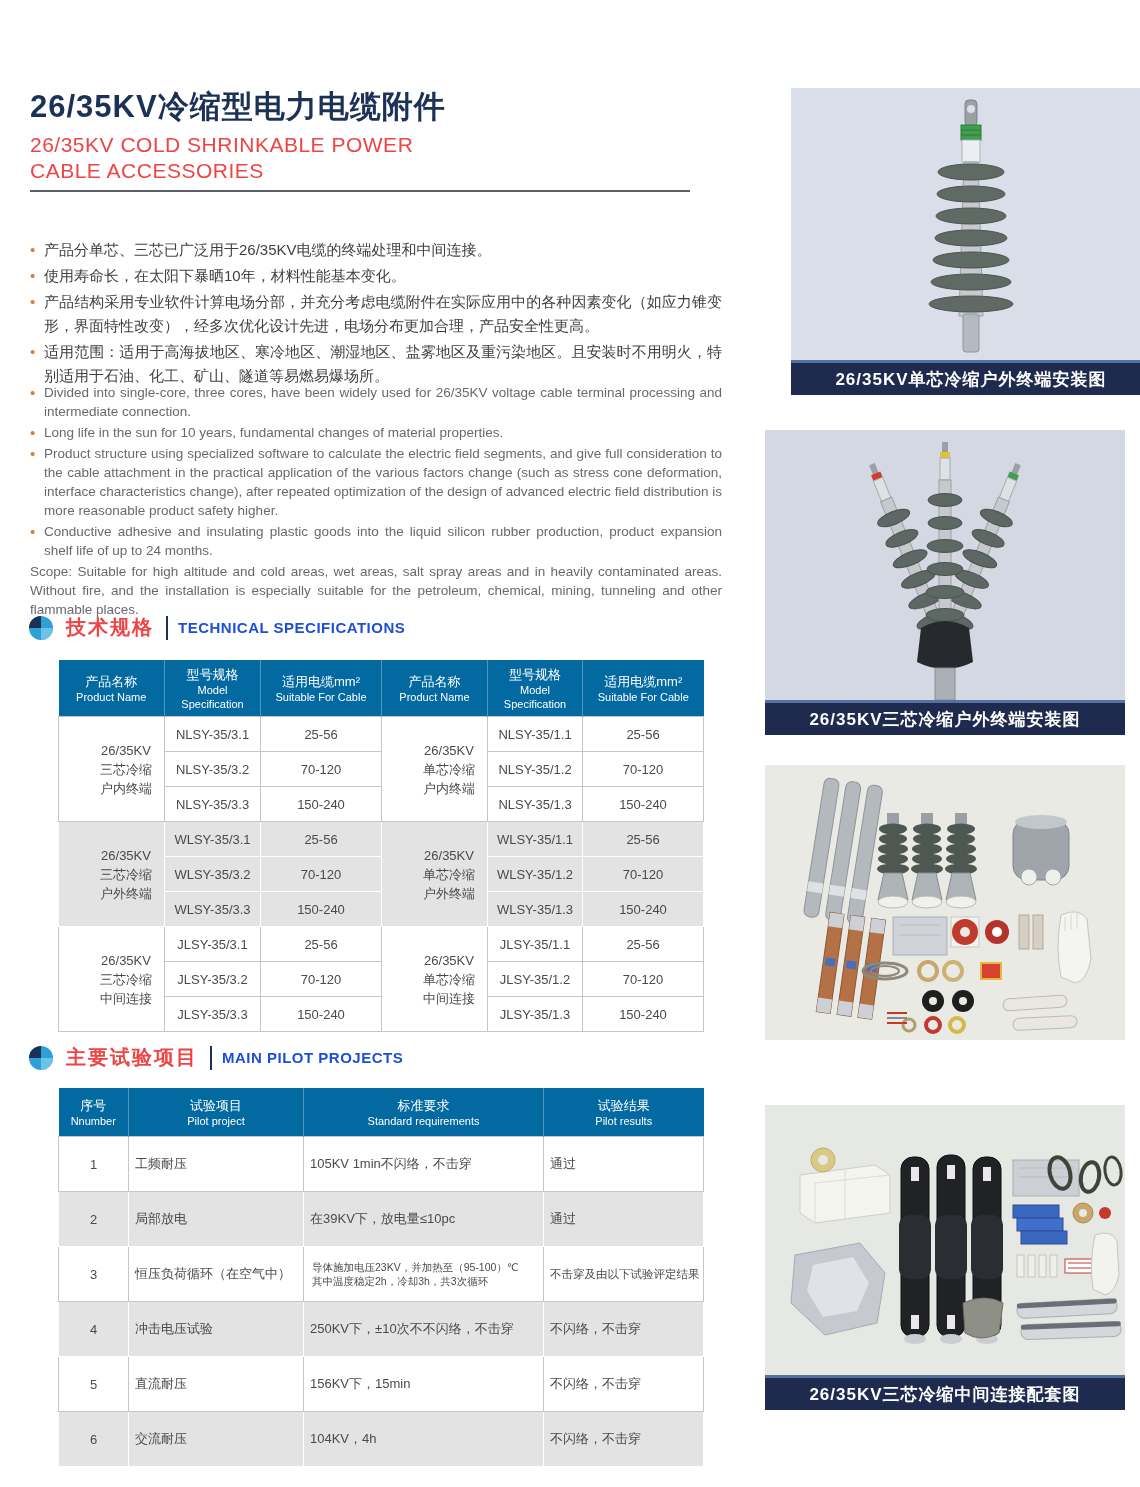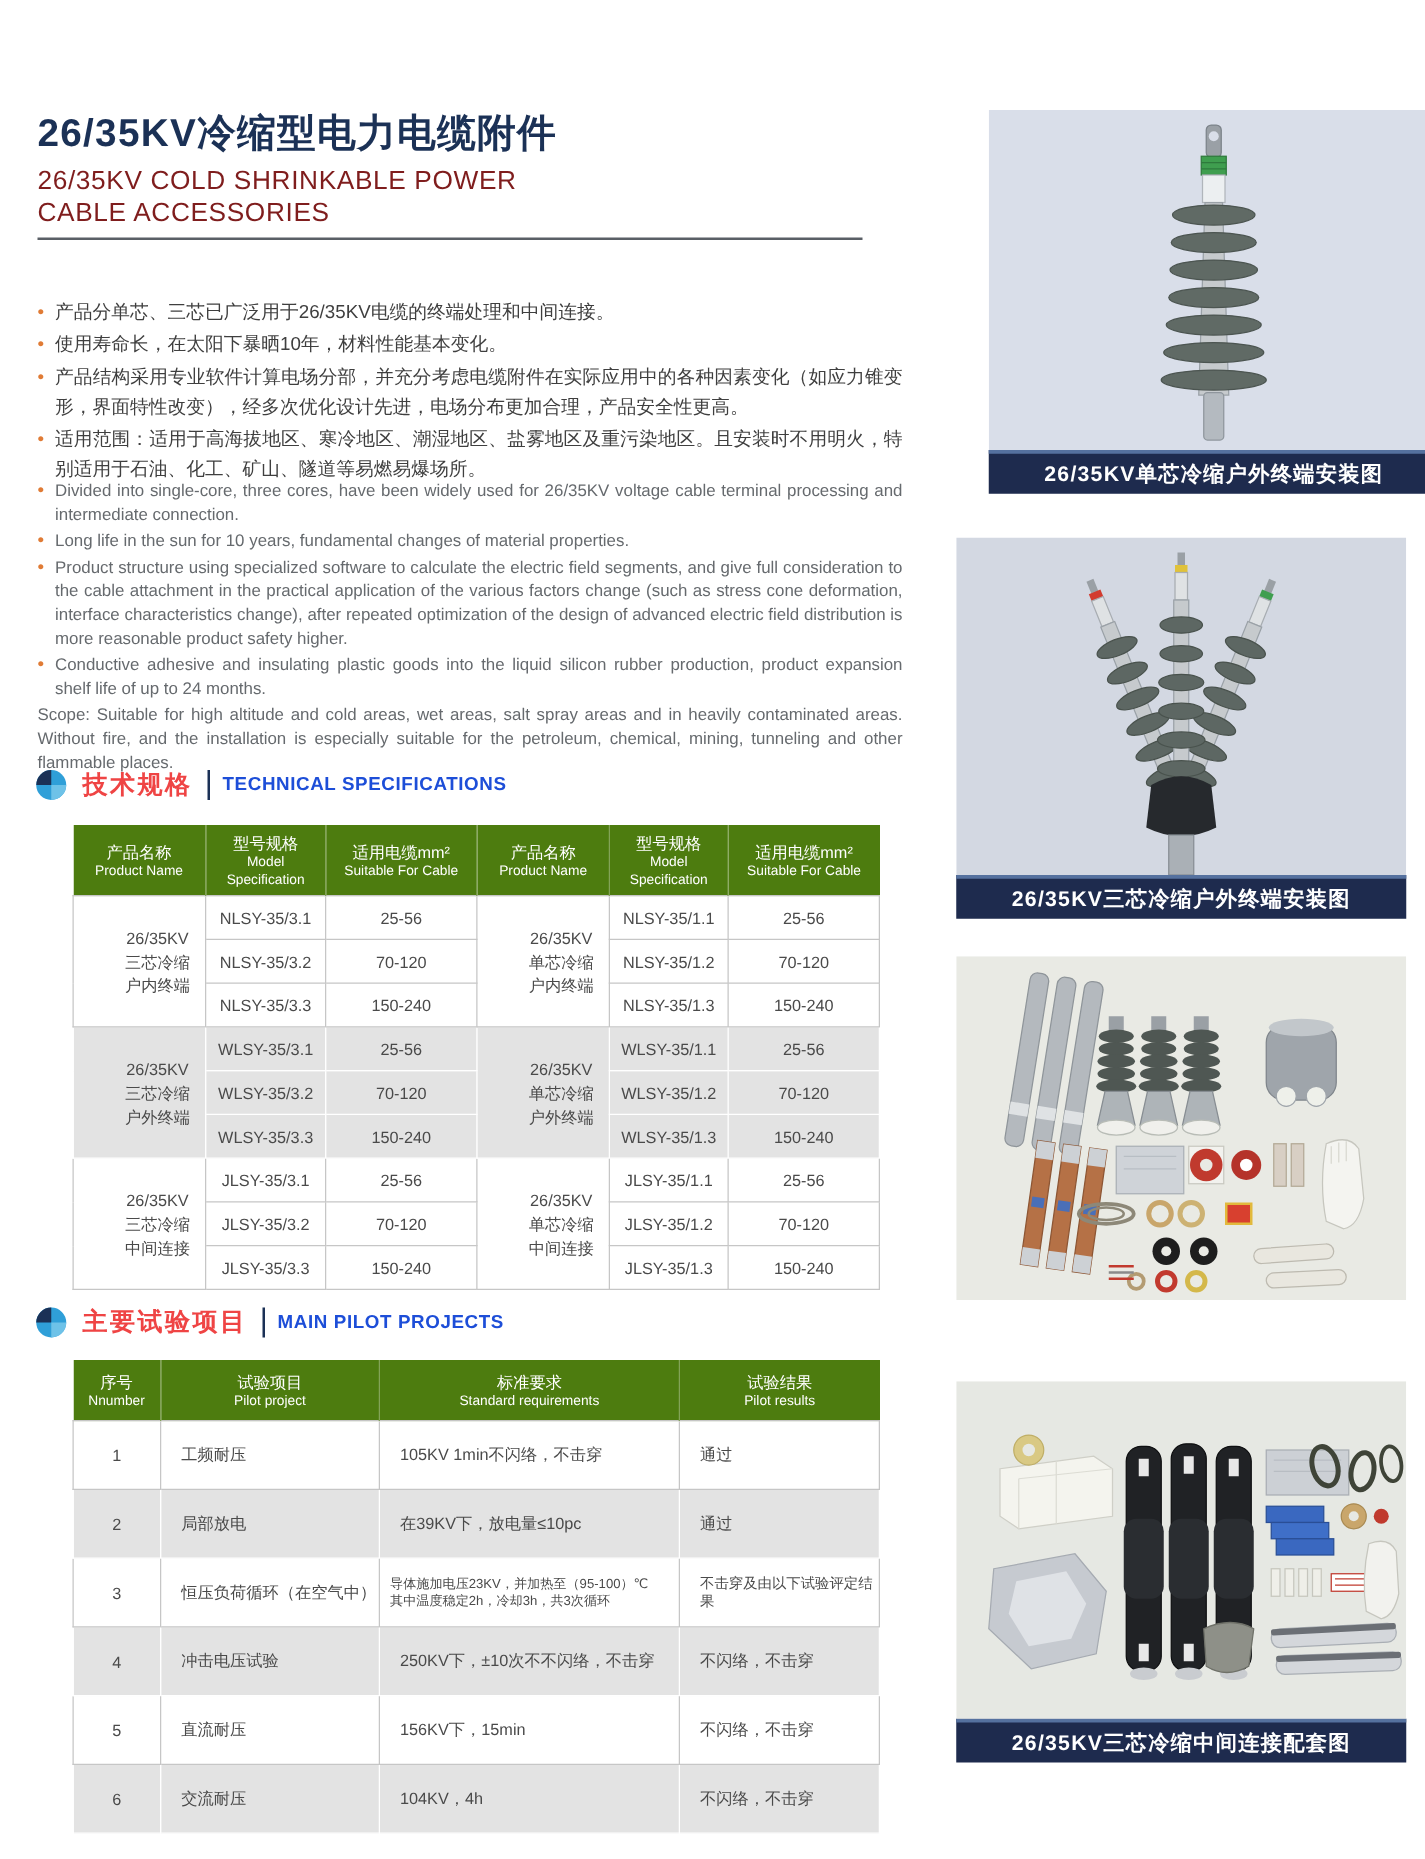--- a/index.html
+++ b/index.html
@@ -5,21 +5,21 @@
   html,body{margin:0;padding:0;}
   body{
     width:1140px;height:1487px;position:relative;background:#ffffff;
     font-family:"Liberation Sans","DejaVu Sans",sans-serif;color:#404040;
     overflow:hidden;
   }
   .abs{position:absolute;}
 
   
   .title-zh{left:30px;top:86px;font-size:31px;font-weight:bold;color:#1b3156;letter-spacing:1px;}
-  .title-en{left:30px;top:132px;font-size:21px;line-height:26px;color:#7f1d1d;letter-spacing:.5px;}
+  .title-en{left:30px;top:132px;font-size:21px;line-height:26px;color:#ef4444;letter-spacing:.5px;}
   .title-rule{left:30px;top:190px;width:660px;height:0;border-top:2px solid #5a5f66;}
 
   
   .zh-list{left:30px;top:238px;width:692px;}
   .en-list{left:30px;top:383px;width:692px;}
   .b-item{display:flex;margin:0 0 2px 0;}
   .zh-list .b-item{font-size:15px;line-height:24px;color:#3f3f3f;}
   .en-list .b-item{font-size:13.5px;line-height:19px;color:#666a6e;text-align:justify;}
   .dot{flex:0 0 14px;color:#e07b35;font-size:15px;line-height:inherit;}
   .b-text{flex:1;text-align:justify;}
@@ -29,36 +29,36 @@
   .sec-head{display:flex;align-items:center;}
   .sec1{left:28px;top:614px;}
   .sec2{left:28px;top:1044px;}
   .sec-icon{width:26px;height:26px;margin-right:12px;}
   .sec-zh{font-size:20px;font-weight:bold;color:#ef4444;letter-spacing:2px;}
   .sec-sep{width:0;height:24px;border-left:2px solid #1b3156;margin:0 10px 0 12px;}
   .sec-en{font-size:15px;font-weight:bold;color:#1d4ed8;letter-spacing:.5px;}
 
   
   table{border-collapse:collapse;table-layout:fixed;}
-  th{background:#4d7c0f;color:#ffffff;font-weight:normal;padding:0;}
+  th{background:#0369a1;color:#ffffff;font-weight:normal;padding:0;}
   .hzh{display:block;font-size:13px;line-height:17px;}
   .hen{display:block;font-size:11px;line-height:14px;}
   td{border:1px solid #c6c6c6;text-align:center;font-size:13px;color:#4a4a4a;background:#ffffff;}
   th + th{border-left:1px solid rgba(255,255,255,.30);}
 
   .spec{left:58px;top:660px;width:645px;}
   .spec th{height:56px;}
   .spec td{height:32px;}
   .spec .pname{white-space:pre-line;line-height:19px;padding-left:30px;}
   .g-gray td{background:#e3e3e3;border-color:#ffffff;}
 
   .pilot{left:58px;top:1088px;width:645px;}
   .pilot th{height:48px;}
   .pilot td{height:52px;}
-  .pilot .cL{text-align:left;padding-left:16px;}
+  .pilot .cL{text-align:left;padding-left:6px;}
   .pilot .small{font-size:10.5px;line-height:14px;white-space:pre-line;text-align:left;padding-left:8px;}
   .r-gray td{background:#e3e3e3;border-color:#ffffff;}
 
   
   .card{left:765px;width:360px;}
   .card .photo{width:360px;display:block;}
   .caption{height:32px;background:#1e2b4e;border-top:3px solid #55719f;
            color:#ffffff;font-size:17px;font-weight:bold;letter-spacing:1px;
            display:flex;align-items:center;justify-content:center;}
   .c1{top:88px;padding-left:26px;} .c2{top:430px;} .c3{top:765px;} .c4{top:1105px;}

